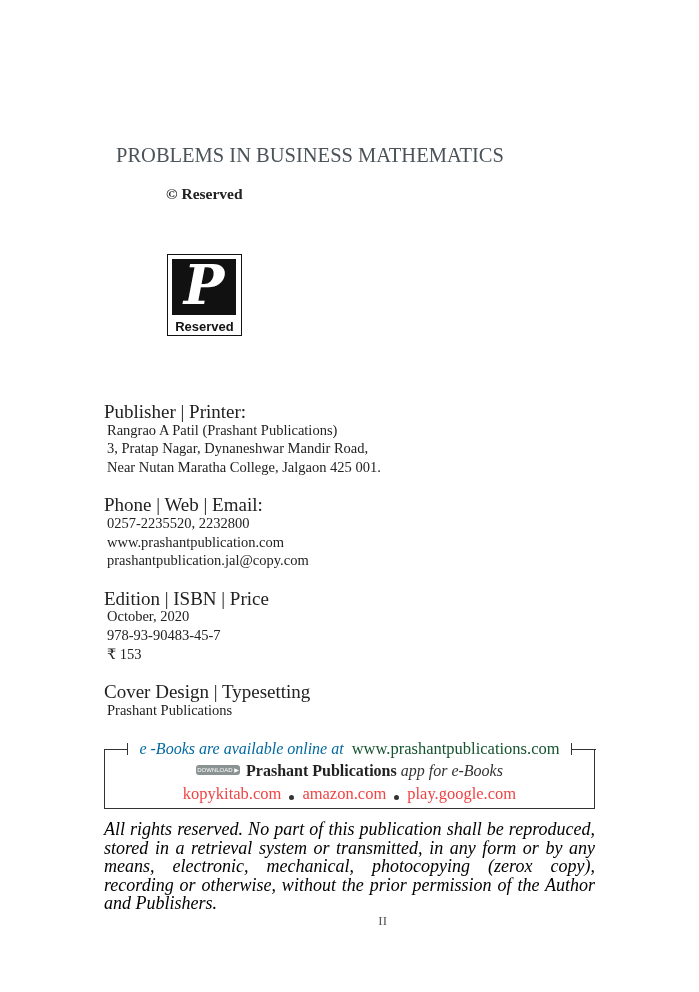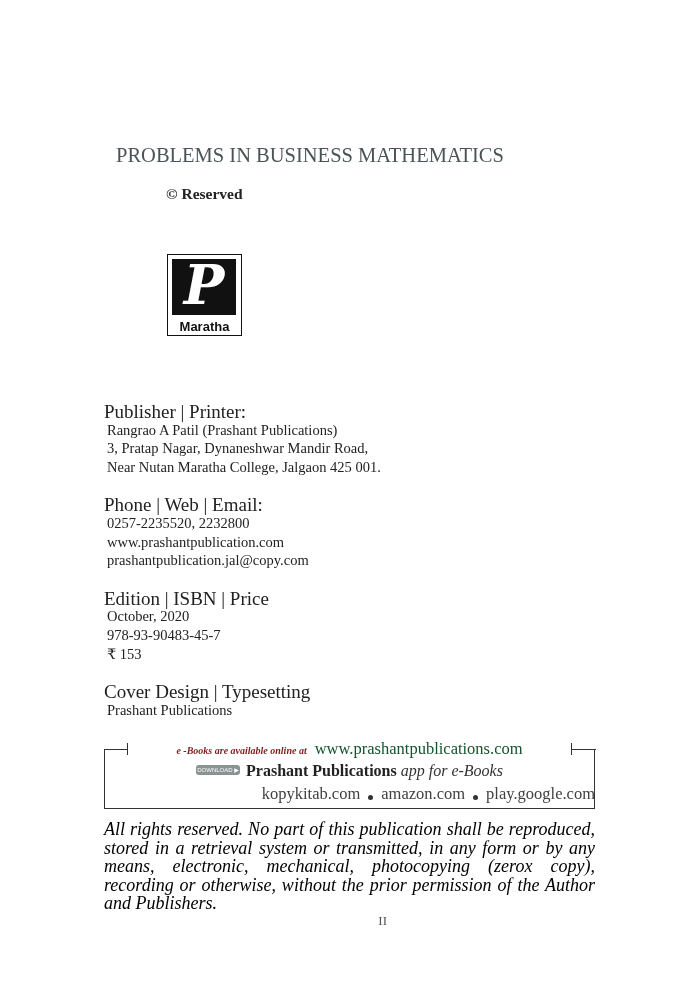--- a/index.html
+++ b/index.html
@@ -11,42 +11,42 @@
   .logo { left:167px; top:254px; width:75px; height:82px; border:1.5px solid #111; box-sizing:border-box; background:#fff; }
   .logo .inner { position:absolute; left:4px; top:4px; width:64px; height:56px; background:#111; }
   .logo .p { position:absolute; left:0; right:0; top:-4px; text-align:center; color:#fff; font-family:"DejaVu Serif", serif; font-style:italic; font-weight:bold; font-size:54px; line-height:60px; }
   .logo .brand { position:absolute; left:0; right:0; bottom:1px; text-align:center; font-family:"Liberation Sans", sans-serif; font-weight:bold; font-size:13px; color:#111; }
   .h { left:104px; font-size:19px; color:#222; white-space:nowrap; }
   .l { left:107px; font-size:14.5px; color:#222; white-space:nowrap; }
   .box { left:104px; top:749px; width:491px; height:60px; border:1px solid #333; border-top:none; box-sizing:border-box; }
   .tl { position:absolute; top:0; height:1px; background:#333; }
   .tick { position:absolute; top:-6px; width:1px; height:12px; background:#333; }
   .boxline1 { left:104px; top:739px; width:491px; text-align:center; white-space:nowrap; }
-  .boxline1 .it { font-style:italic; font-size:10px; color:#7f1d1d;font-weight:bold; }
+  .boxline1 .it { font-style:italic; font-size:16px; color:#0369a1; }
   .boxline1 .url { font-size:16.5px; color:#14532d; margin-left:4px; }
   .boxline2 { left:104px; top:762px; width:491px; text-align:center; white-space:nowrap; font-size:16px; }
   .dl { display:inline-block; vertical-align:middle; width:44px; height:10px; background:#8a9391; border-radius:3px; color:#fff; font-family:"Liberation Sans", sans-serif; font-size:6px; line-height:10px; margin-right:6px; position:relative; top:-2px; }
   .boxline2 b { color:#222; }
   .boxline2 i { color:#333; }
-  .boxline3 { left:104px; top:784px; width:491px; text-align:right; white-space:nowrap; font-size:16.5px; color:#404040; }
+  .boxline3 { left:104px; top:784px; width:491px; text-align:center; white-space:nowrap; font-size:16.5px; color:#ef4444; }
   .dot { display:inline-block; width:5px; height:5px; background:#333; border-radius:50%; margin:0 8px; vertical-align:middle; position:relative; top:2px; }
   .rights { left:104px; top:820px; width:491px; font-style:italic; font-size:18px; line-height:18.5px; text-align:justify; color:#000000; }
   .pageno { left:340px; top:913px; width:20px; text-align:right; font-size:13px; color:#555;margin-left:27px; }
 </style>
 </head>
 <body>
 
 <div class="abs title">PROBLEMS IN BUSINESS MATHEMATICS</div>
 <div class="abs copy">© Reserved</div>
 
 <div class="abs logo">
   <div class="inner">
     <div class="p">P</div>
   </div>
-  <div class="brand">Maratha</div>
+  <div class="brand">Reserved</div>
 </div>
 
 <div class="abs h" style="top:401px">Publisher | Printer:</div>
 <div class="abs l" style="top:422px">Rangrao A Patil (Prashant Publications)</div>
 <div class="abs l" style="top:440px">3, Pratap Nagar, Dynaneshwar Mandir Road,</div>
 <div class="abs l" style="top:459px">Near Nutan Maratha College, Jalgaon 425 001.</div>
 
 <div class="abs h" style="top:494px">Phone | Web | Email:</div>
 <div class="abs l" style="top:515px">0257-2235520, 2232800</div>
 <div class="abs l" style="top:534px">www.prashantpublication.com</div>

